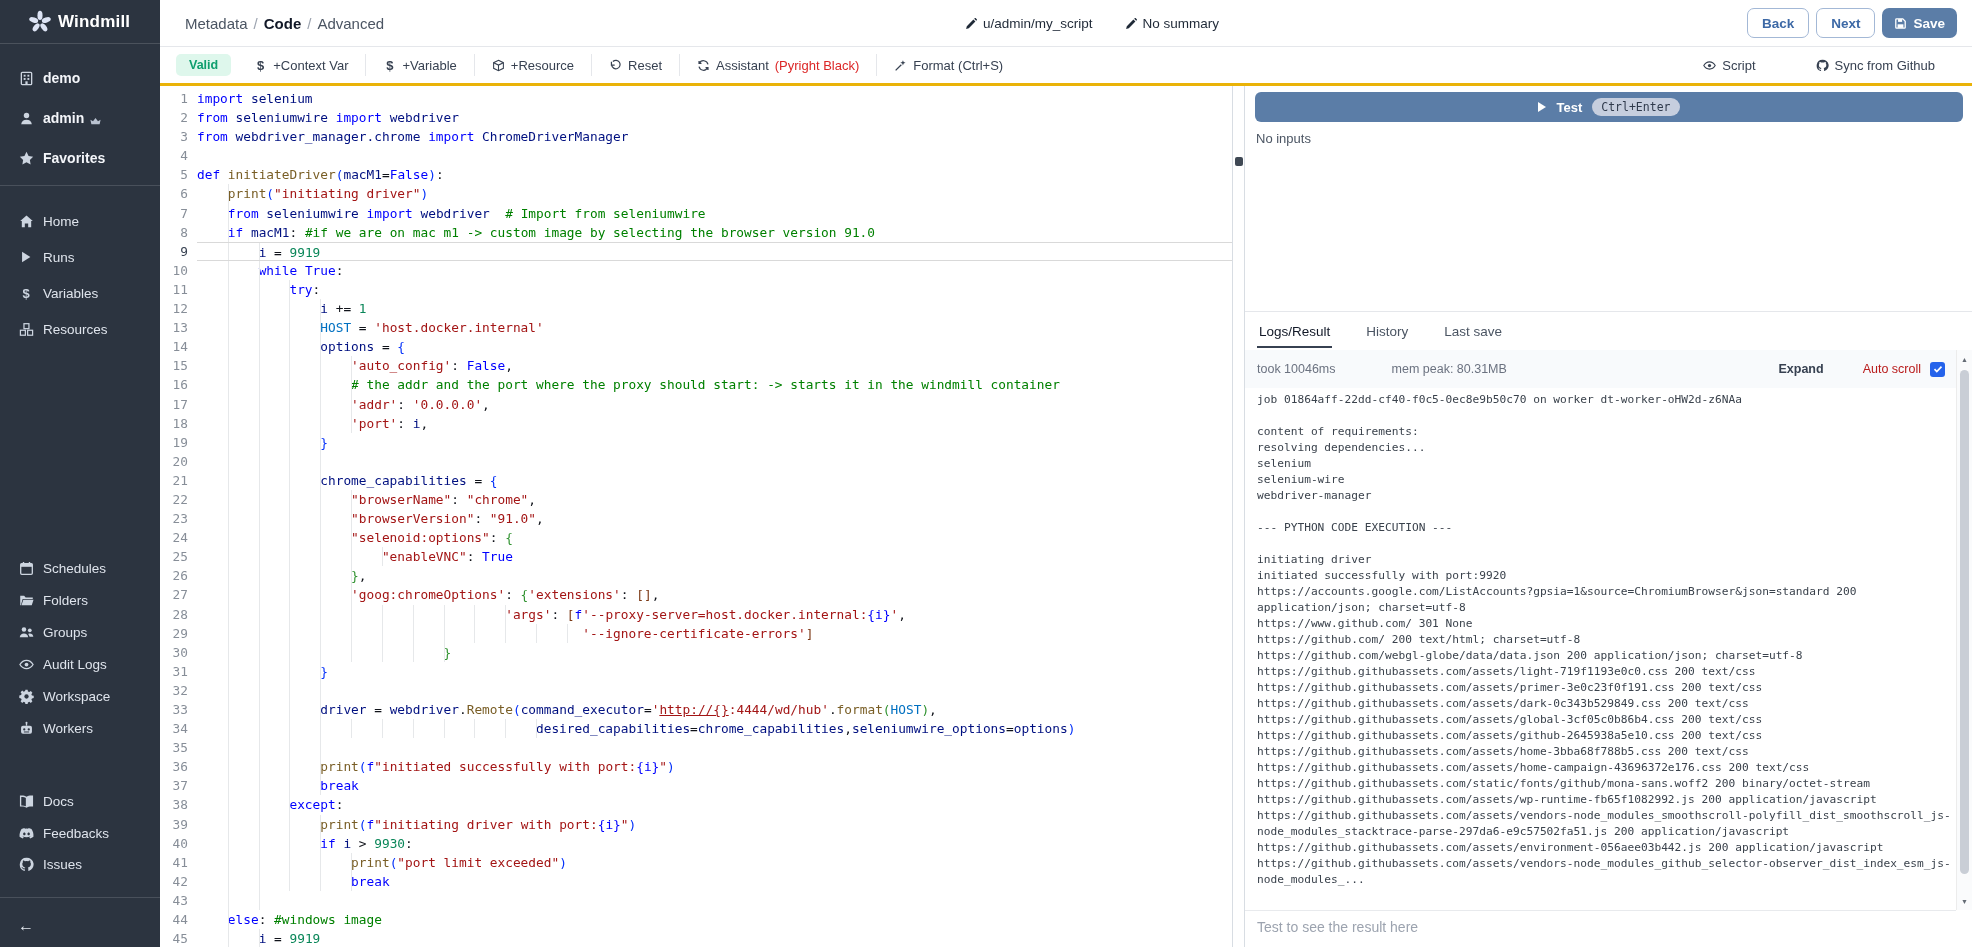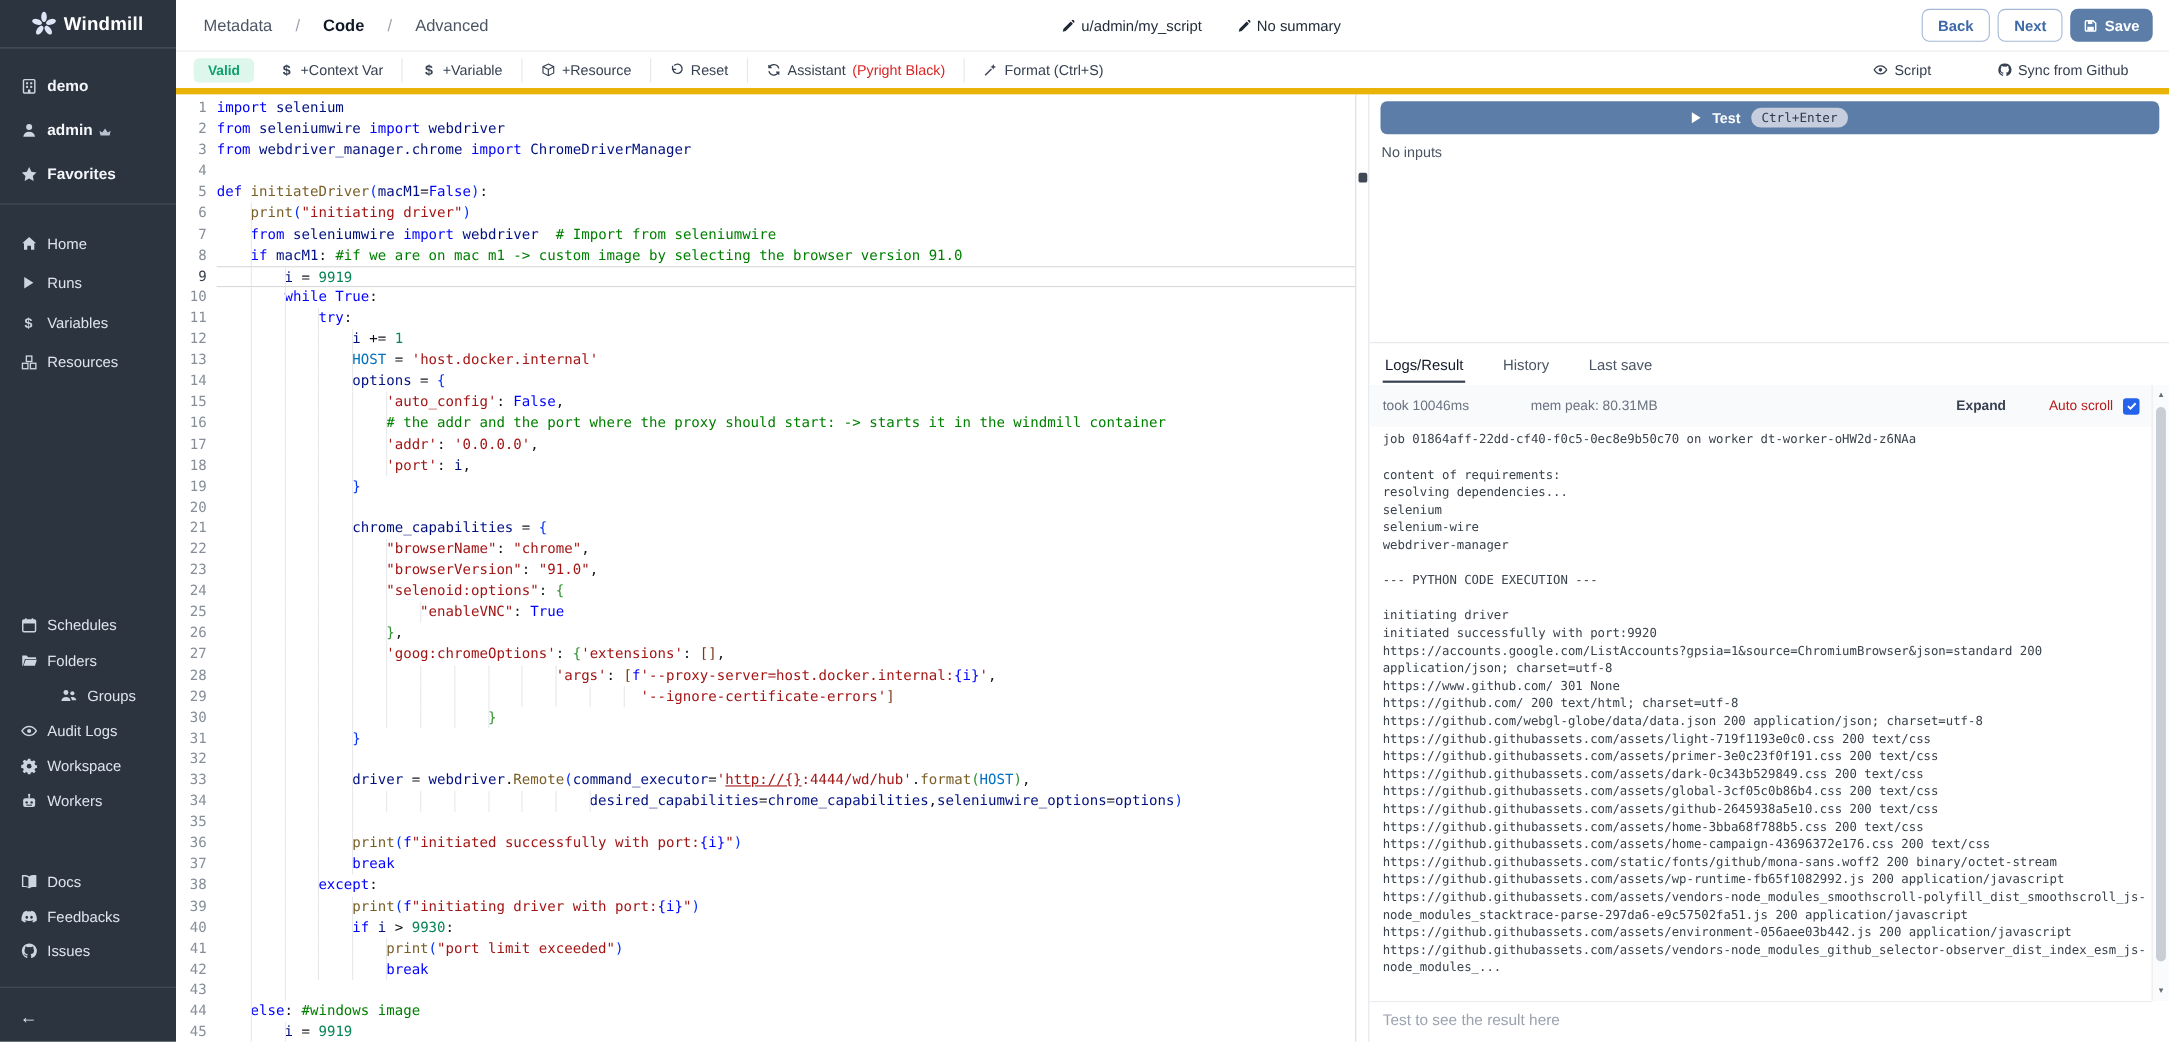--- a/index.html
+++ b/index.html
@@ -20,37 +20,37 @@
   .sb-item.strong .lbl { font-weight:700; color:#f4f6fa; font-size:14px; }
   .sb-divider { position:absolute; left:0; width:160px; border-top:1px solid rgba(255,255,255,.14); }
   .crown { width:11px; height:11px; margin-left:6px; color:#b9c2d0; }
   #collapse { position:absolute; left:0; top:905px; width:160px; height:42px; display:flex; align-items:center;
     padding-left:18px; cursor:pointer; color:#e5e9f0; font-size:16px; }
 
   
   #header { position:absolute; left:160px; top:0; right:0; height:47px; background:#fff;
     border-bottom:1px solid #e5e7eb; }
   #breadcrumb { position:absolute; left:25px; top:0; height:47px; display:flex; align-items:center;
-    font-size:15px; color:#4b5563; gap:21px; }
+    font-size:15px; color:#4b5563; gap:6px; }
   #breadcrumb .bc { cursor:pointer; }
   #breadcrumb .bc.active { color:#111827; font-weight:700; }
   #breadcrumb .sep { color:#9ca3af; }
   #path-group { position:absolute; left:805px; top:0; height:47px; display:flex; align-items:center; gap:32px; }
   .path-item { display:flex; align-items:center; gap:6px; font-size:13.5px; color:#1f2937; cursor:pointer; }
   .path-item svg { width:12px; height:12px; }
   #header-buttons { position:absolute; right:15px; top:8px; display:flex; gap:7px; }
   .btn-outline { height:30px; padding:0 14px; border:1.5px solid #a3b8d6; border-radius:7px; background:#fff;
     color:#3d69a6; font-size:13.5px; font-weight:600; cursor:pointer; font-family:inherit; }
   .btn-primary { height:30px; padding:0 12px; border:none; border-radius:7px; background:#5b7da7; color:#fff;
     font-size:13.5px; font-weight:700; cursor:pointer; display:flex; align-items:center; gap:6px; font-family:inherit; }
   .btn-primary svg { width:13px; height:13px; }
 
   
   #toolbar { position:absolute; left:160px; top:47px; right:0; height:39px; background:#fff;
-    border-bottom:6px solid #eab308; display:flex; align-items:center; padding:0 28px 0 16px; }
+    border-bottom:3px solid #eab308; display:flex; align-items:center; padding:0 28px 0 16px; }
   #valid-badge { background:#def7ec; color:#0e9f6e; font-size:12.5px; font-weight:600; padding:4px 13px;
     border-radius:5px; margin-right:14px; }
   .tb-item { display:flex; align-items:center; gap:6px; font-size:13px; color:#374151; cursor:pointer;
     padding:5px 9px; border-radius:5px; white-space:nowrap; background:none; border:none; font-family:inherit; }
   .tb-item .ic { display:inline-flex; width:13px; height:13px; align-items:center; justify-content:center;
     font-size:13px; color:#374151; font-weight:700; }
   .tb-item .detail { color:#dc2626; }
   .tb-sep { width:1px; height:22px; background:#e5e7eb; margin:0 8px; }
   #toolbar-right { margin-left:auto; display:flex; gap:42px; }
 
@@ -215,21 +215,21 @@
         <span class="lbl">Schedules</span>
       </div>
       <div class="sb-item" style="height: 32px;">
         <span class="ic">
           <svg viewBox="0 0 16 16" width="15" height="15">
             <path fill="currentColor" d="M1.3 3h4.2l1.6 1.8h7.6v1.7H3.9L2 13H1.3zM4.6 7.2h10.9L13.6 13H2.6z"></path>
           </svg>
         </span>
         <span class="lbl">Folders</span>
       </div>
-      <div class="sb-item" style="height: 32px; justify-content: center;">
+      <div class="sb-item" style="height: 32px;">
         <span class="ic">
           <svg viewBox="0 0 16 16" width="15" height="15" fill="currentColor">
             <circle cx="5.3" cy="4.8" r="2.4"></circle>
             <path d="M.8 13c.4-2.7 2-3.9 4.5-3.9S9.4 10.3 9.8 13z"></path>
             <circle cx="11.5" cy="5.6" r="2"></circle>
             <path d="M9.9 9.5c.5-.3 1-.4 1.6-.4 2.1 0 3.4 1 3.8 3.3h-4z"></path>
           </svg>
         </span>
         <span class="lbl">Groups</span>
       </div>

